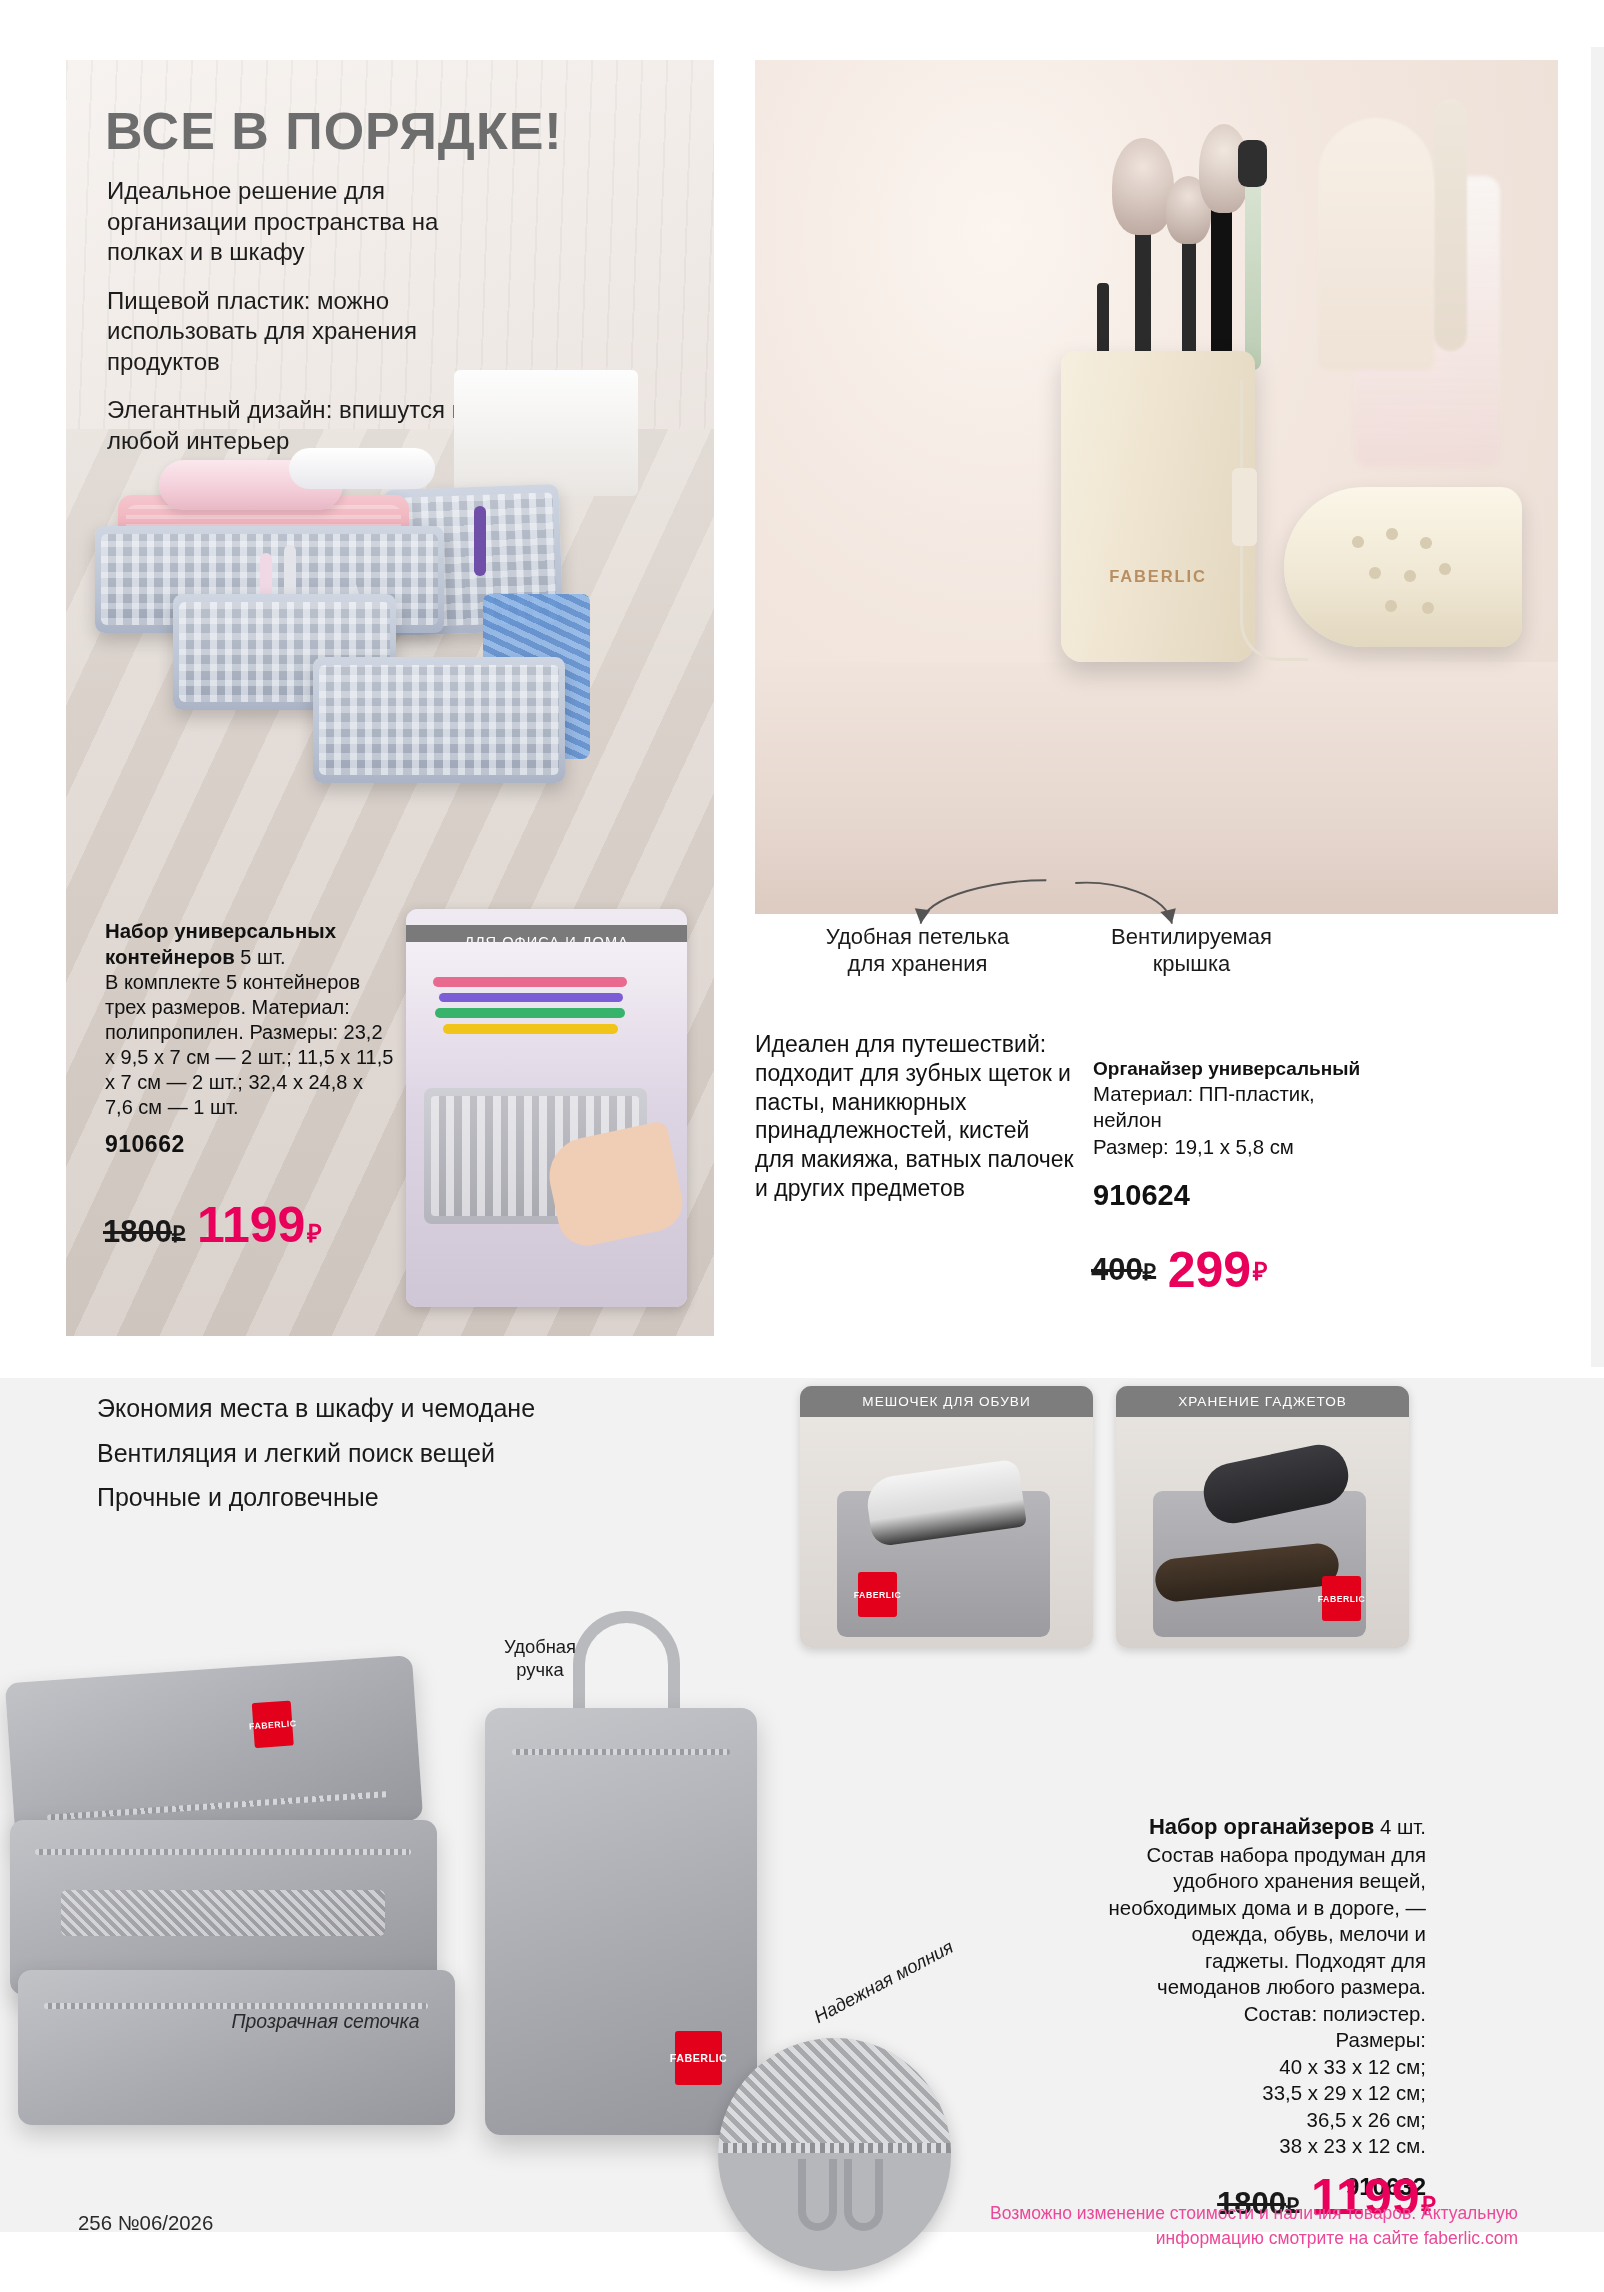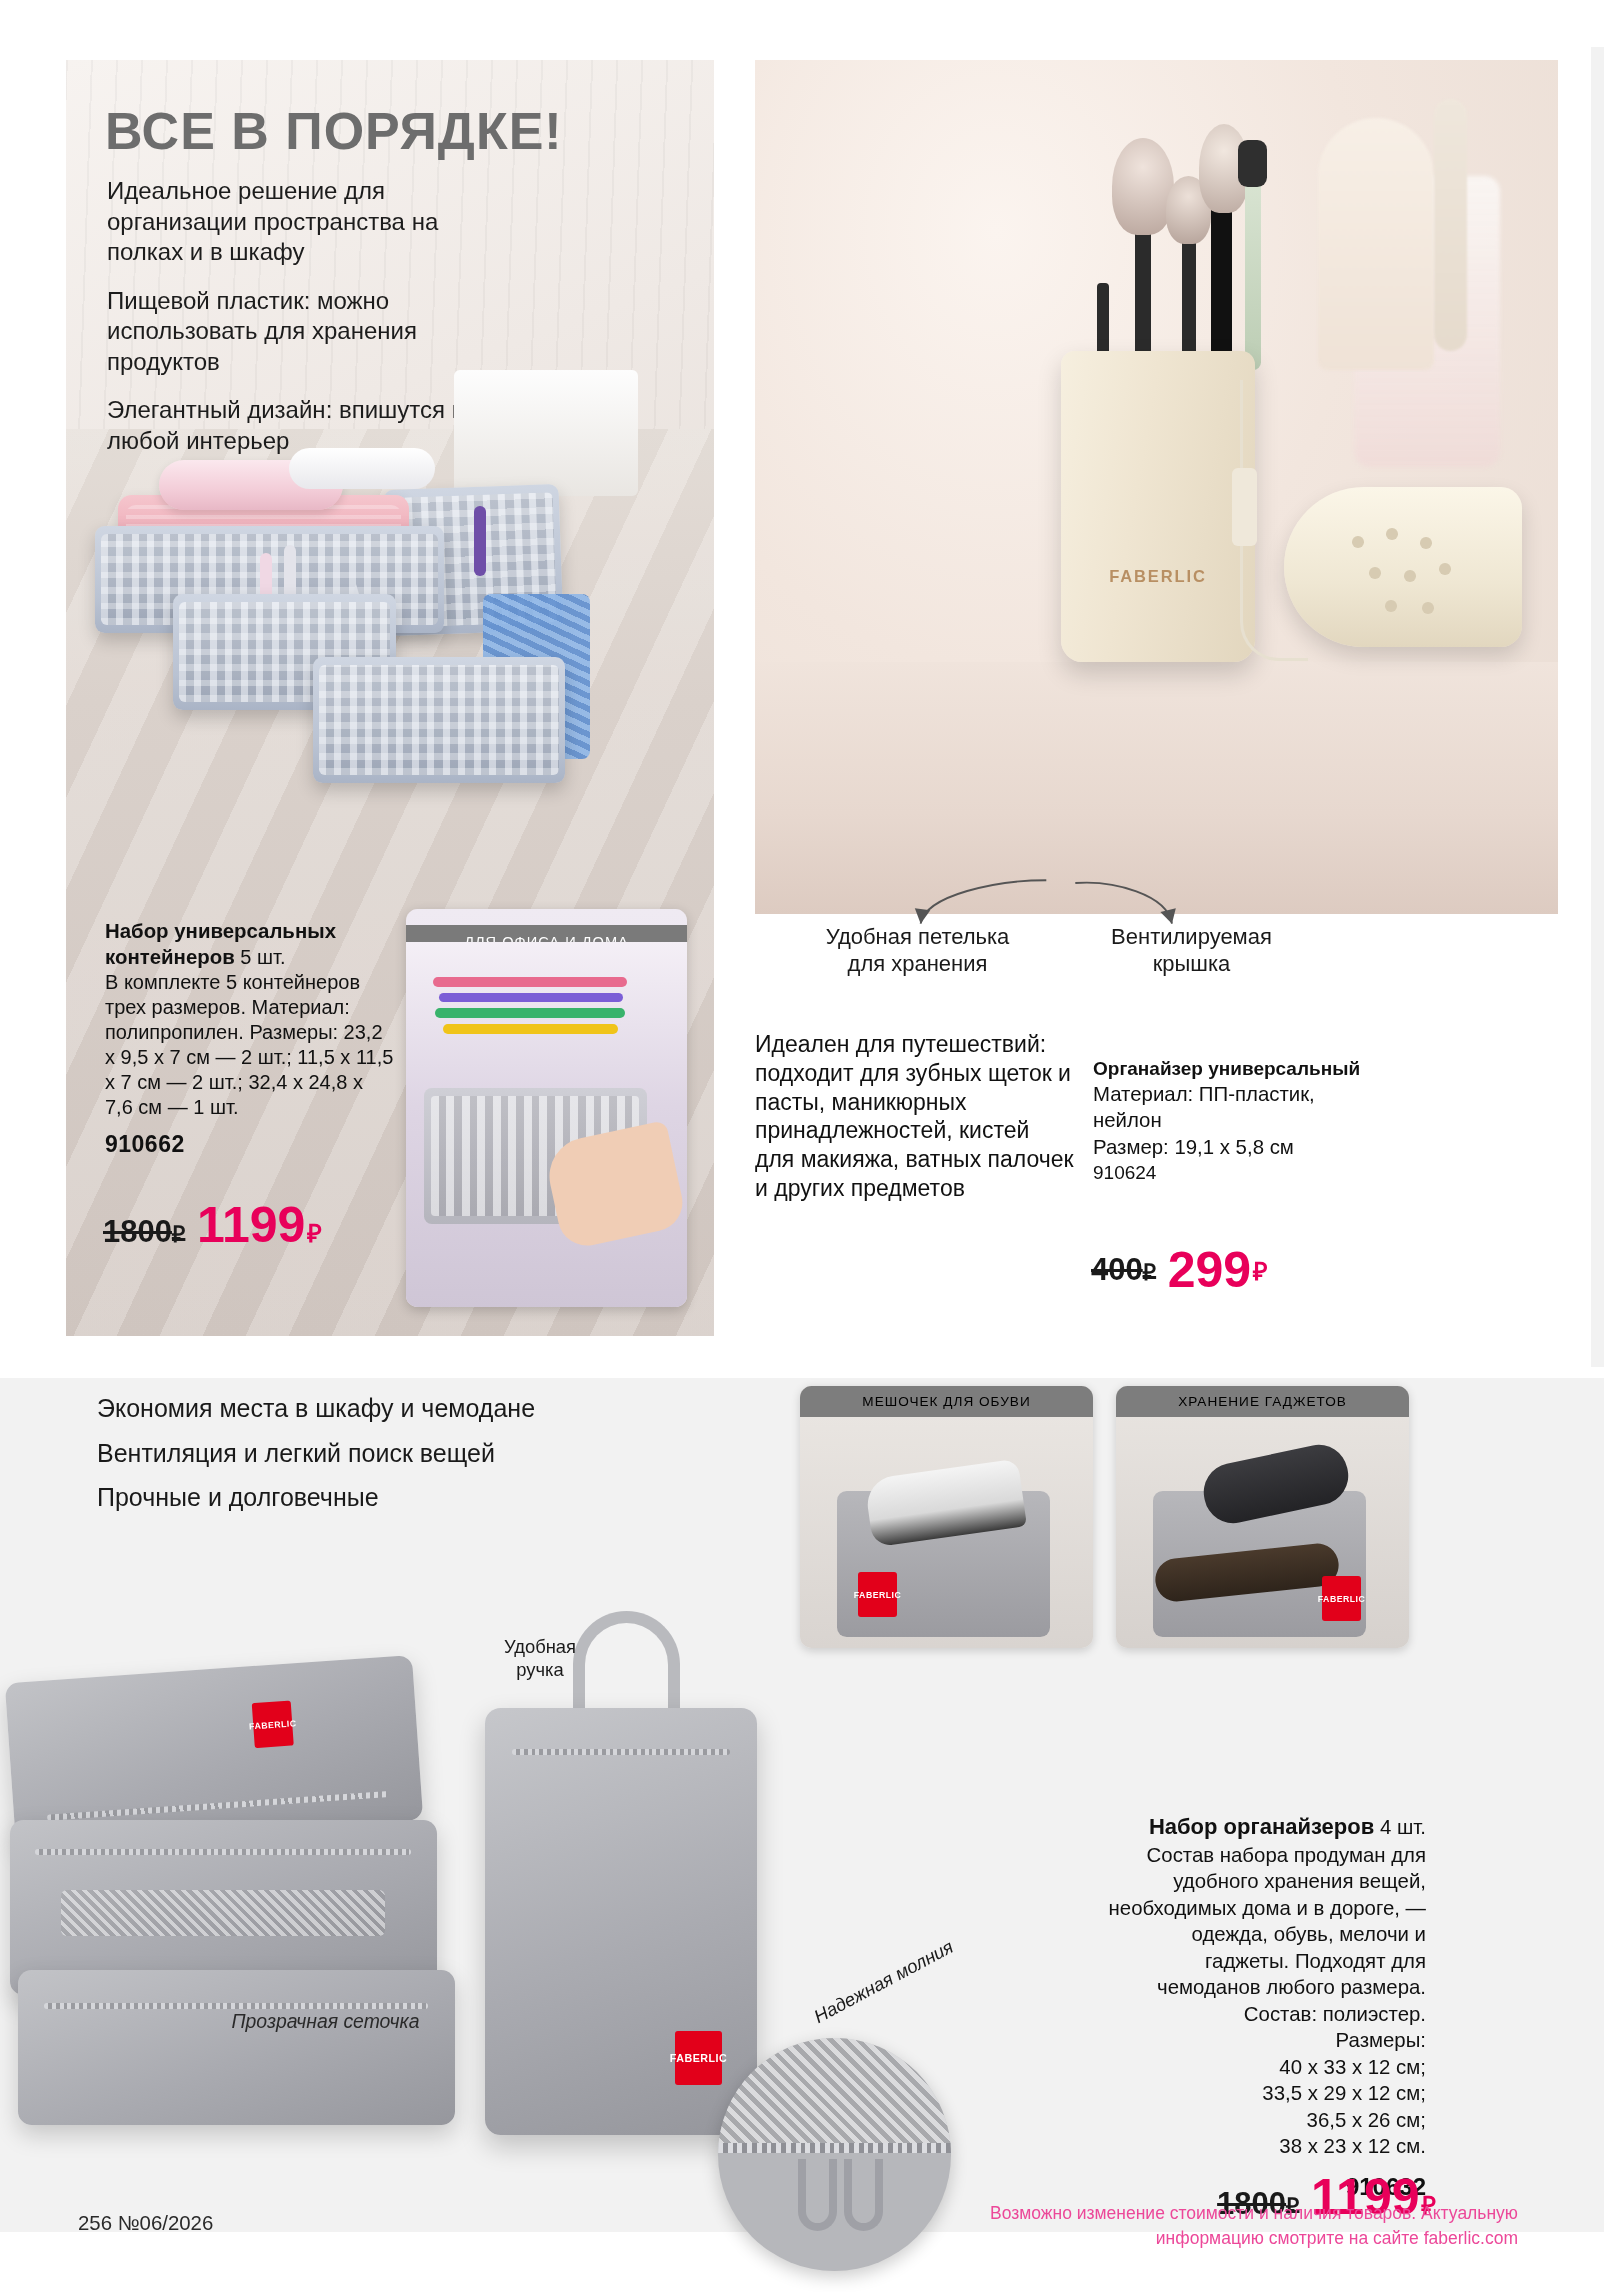--- a/index.html
+++ b/index.html
@@ -242,38 +242,38 @@
   }
   .desc-left {
     position: absolute; left: 0px; top: 0px; width: 320px;
     font-size: 23px; line-height: 1.25; color: #111;
   }
   .prod-right {
     position: absolute; left: 338px; top: 27px; width: 291px;
     font-size: 20.4px; line-height: 1.28; color: #111;
   }
   .prod-right .t-name { font-weight: bold; font-size: 19px; }
-  .prod-right .code { margin-top: 1px; font-weight: normal; font-size: 19px; }
+  .prod-right .code { margin-top: 17px; font-weight: bold; font-size: 29px; }
   .price-row-r { position: absolute; left: 336px; top: 215px; display: flex; align-items: center; }
 
   
   .bottom { position: absolute; left: 0; top: 1359px; width: 1605px; height: 933px; }
   .bullets2 {
     position: absolute; left: 97px; top: 27px; width: 621px;
     font-size: 25px; line-height: 1.78; color: #1a1a1a;
   }
 
   .thumb {
     position: absolute; top: 27px; width: 293px; height: 262px;
     border-radius: 11.6px; overflow: hidden;
     box-shadow: 0 2.9px 9.7px rgba(0,0,0,0.16);
   }
   .thumb .cap {
     position: absolute; left: 0; top: 0; width: 100%; height: 31px;
-    background: #7d7d7d; color: #000000; font-size: 13.6px; letter-spacing: 1px;
+    background: #7d7d7d; color: #ffffff; font-size: 13.6px; letter-spacing: 1px;
     display: flex; align-items: center; justify-content: center; z-index: 3;
   }
   .thumb .bg { position: absolute; inset: 0; }
   .t1 { left: 800px; }
   .t2 { left: 1116px; }
   .t1 .bg { background: linear-gradient(180deg, #ebe7e3 0%, #d9d4d0 100%); }
   .t2 .bg { background: linear-gradient(180deg, #e9e5e1 0%, #d6d1cd 100%); }
   .bag-sm {
     position: absolute; left: 37px; top: 105px; width: 213px; height: 146px;
     background: linear-gradient(180deg, #b7b7bb 0%, #9b9ba0 100%);

